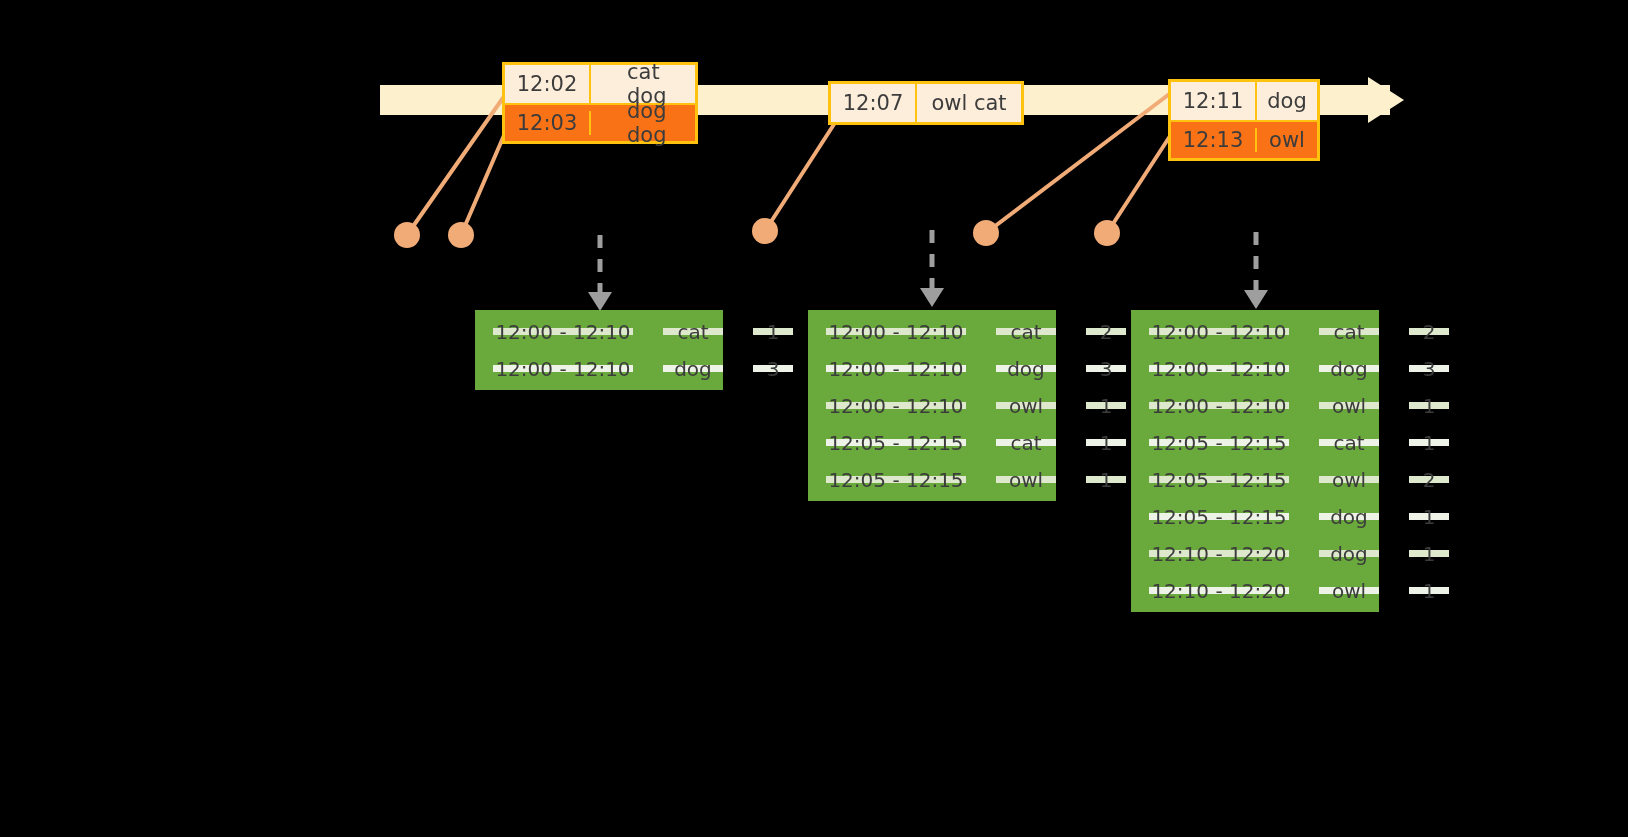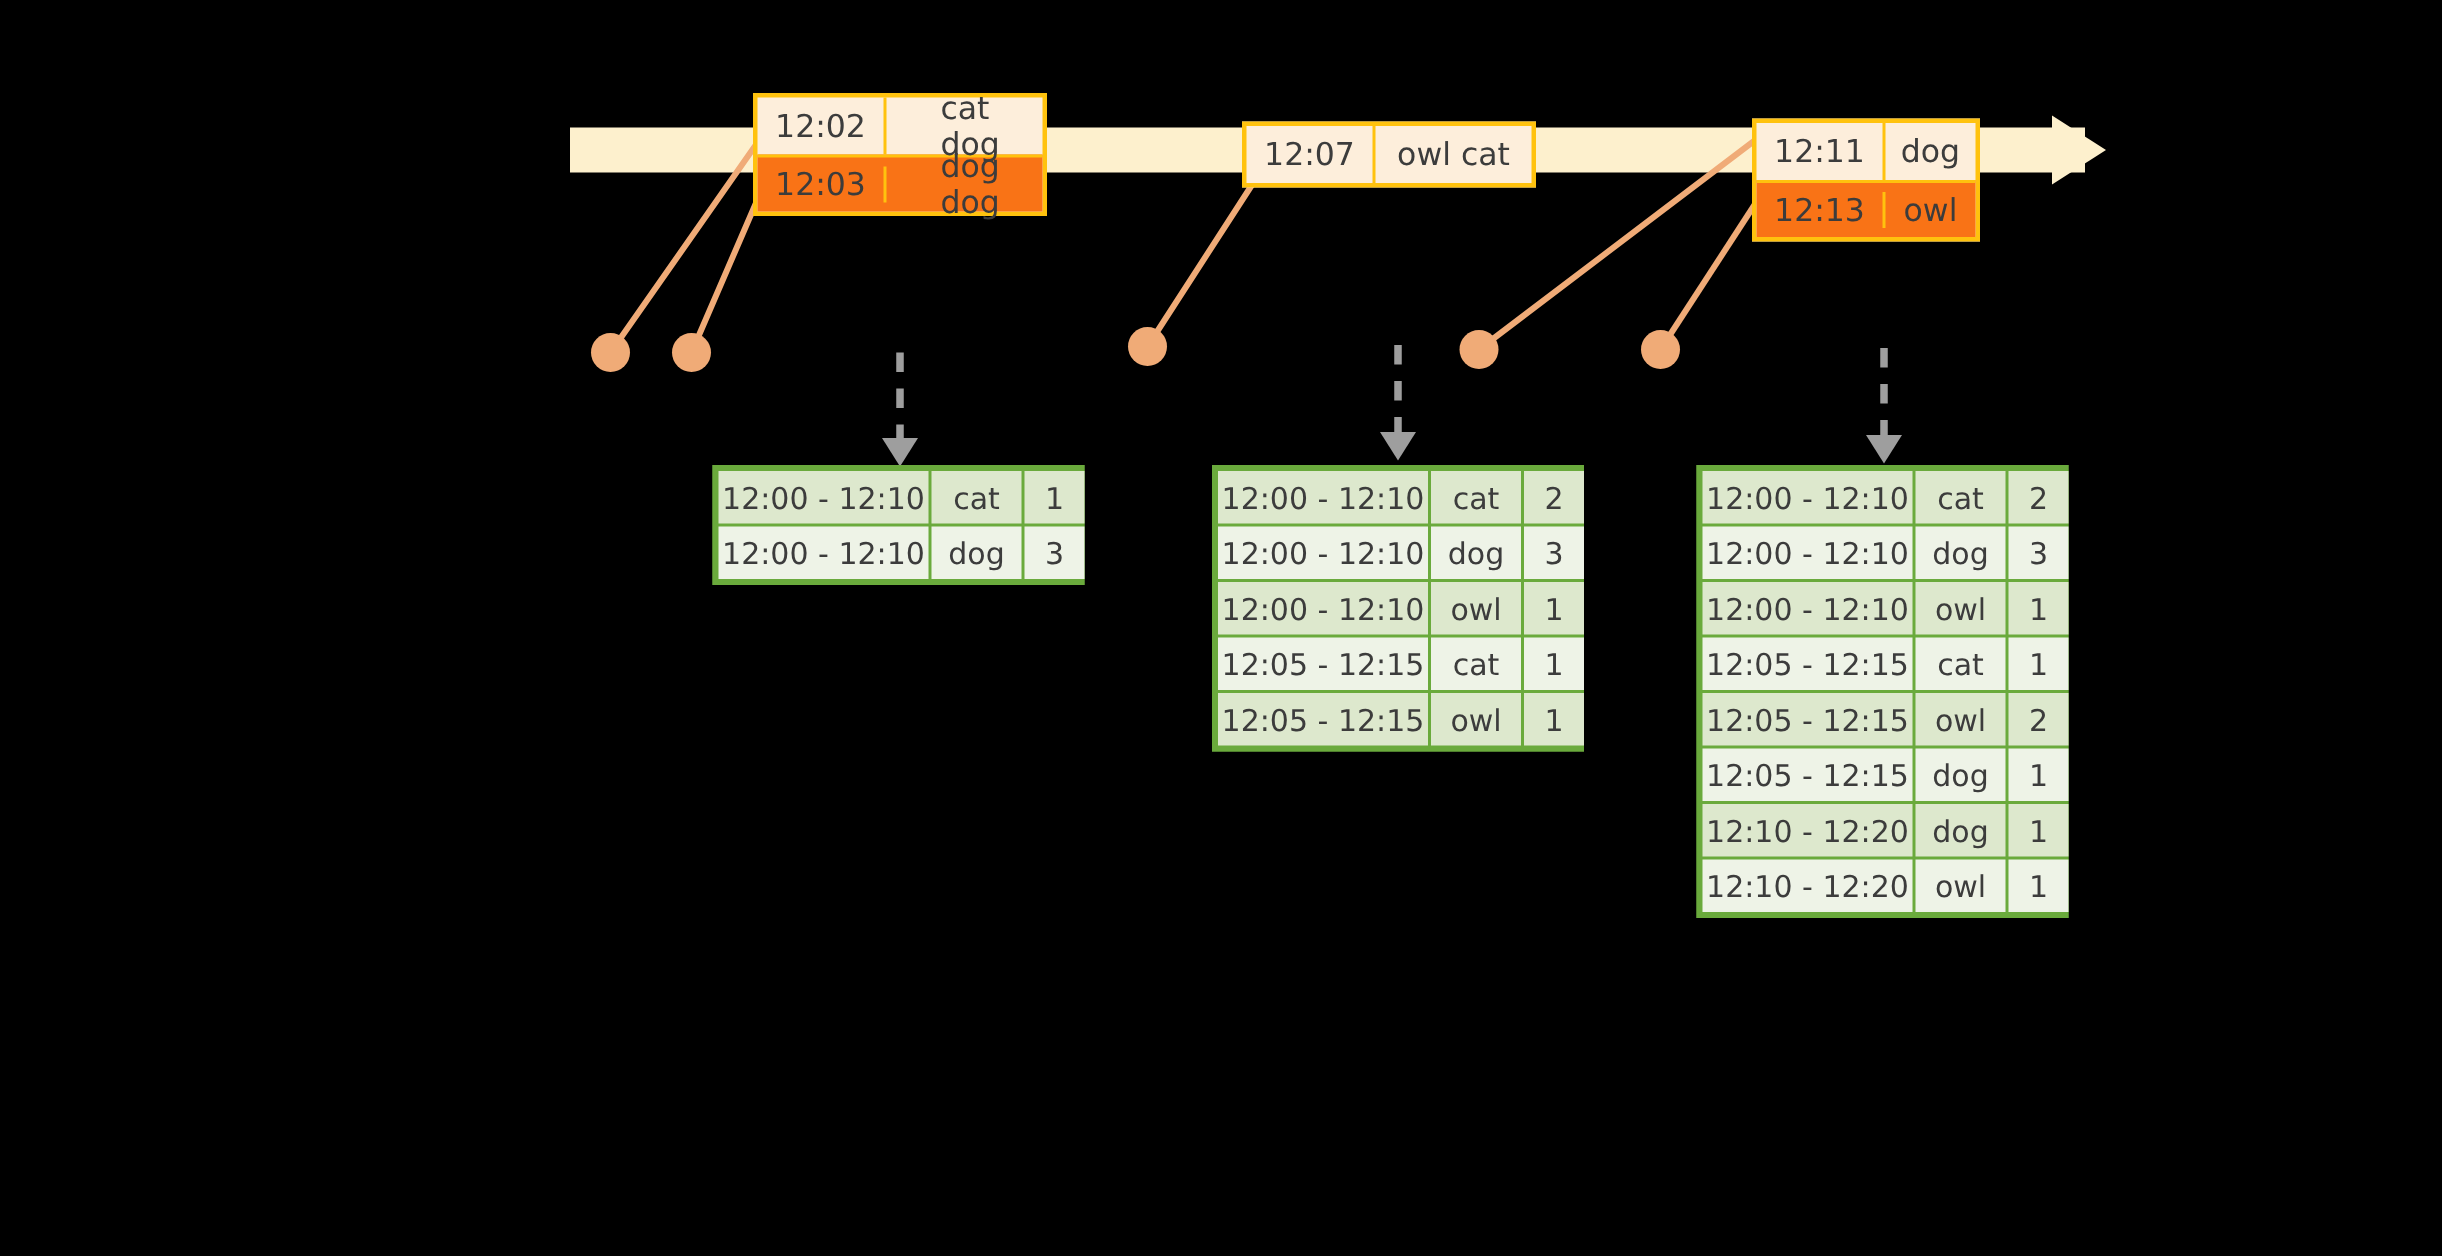--- a/index.html
+++ b/index.html
@@ -54,21 +54,21 @@
   .gtable{
     position:absolute;border:3px solid #6aaa3c;box-sizing:border-box;
     background:#6aaa3c;
     display:flex;flex-direction:column;
   }
   .grow{display:flex;height:37px;box-sizing:border-box;}
   .gcell{
     display:flex;align-items:center;justify-content:center;
     font-size:20px;color:#3c3c3c;box-sizing:border-box;
     background:#eef3e7;
-    margin:1px;
+    margin:15px;
   }
   .grow.shade .gcell{background:#dde8cd;}
   .gcell.win{flex:0 0 auto;}
   .gcell.key{flex:0 0 auto;}
   .gcell.cnt{flex:0 0 auto;}
 
   
   #gt-1{left:475px;top:310px;width:248px;}
   #gt-1 .gcell.win{width:140px;}
   #gt-1 .gcell.key{width:60px;}

